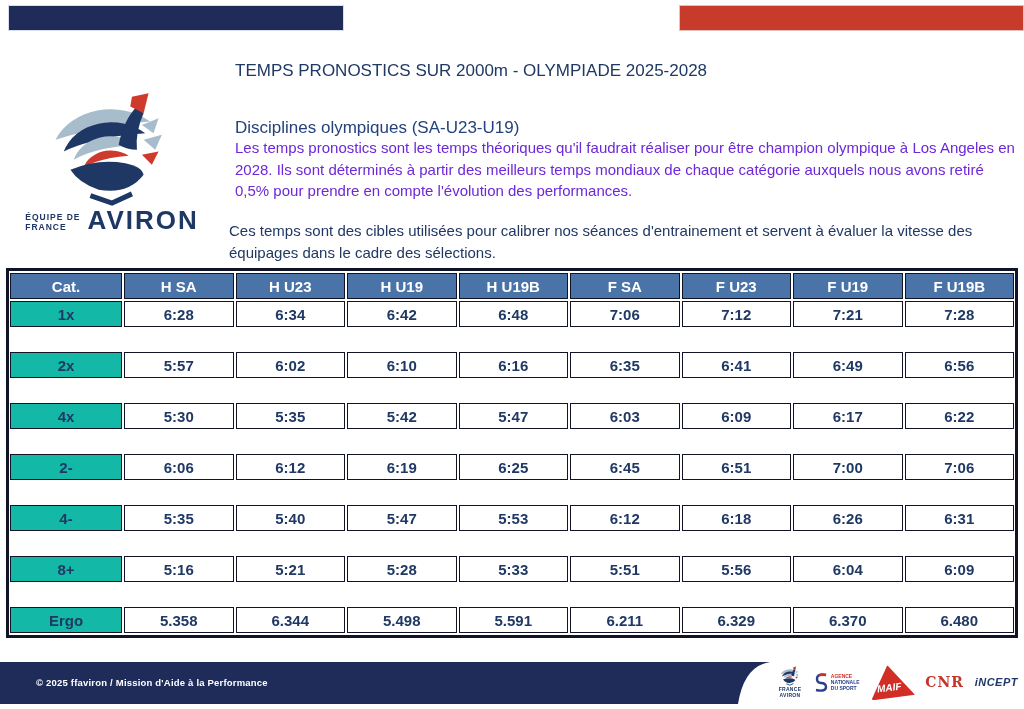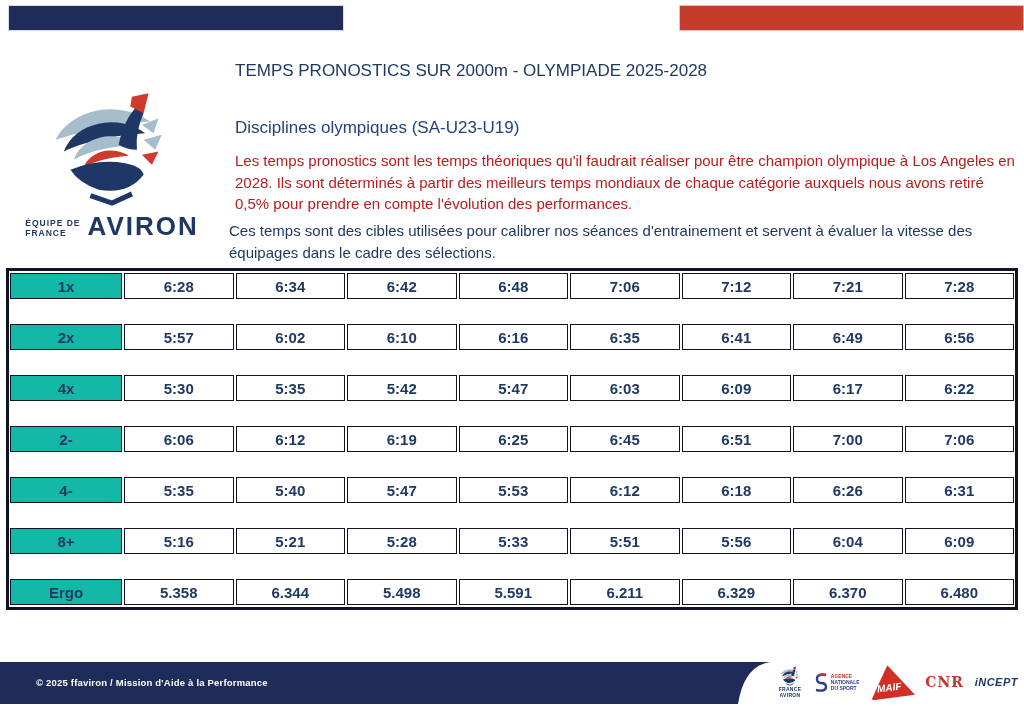--- a/index.html
+++ b/index.html
@@ -7,28 +7,28 @@
     width:1024px;height:709px;position:relative;overflow:hidden;
     background:#ffffff;font-family:"Liberation Sans", sans-serif;
   }
   
   .bar-left{position:absolute;left:8px;top:5px;width:336px;height:26px;background:#1F2C5A;border:1px solid #d9dcea;box-sizing:border-box;}
   .bar-right{position:absolute;left:679px;top:5px;width:345px;height:26px;background:#C73B2B;border:1px solid #e7c0ba;box-sizing:border-box;}
 
   
   .logo{position:absolute;left:14px;top:90px;width:196px;text-align:center;}
   .logo svg{display:block;margin:0 auto;}
-  .logo-text-row{display:flex;align-items:flex-end;justify-content:center;gap:7px;margin-top:6px;}
+  .logo-text-row{display:flex;align-items:flex-end;justify-content:center;gap:7px;margin-top:0;}
   .org-small{font-size:8.5px;font-weight:bold;color:#1E3765;letter-spacing:1px;line-height:10px;text-align:left;}
   .org-name{font-size:26px;font-weight:bold;color:#1E3765;letter-spacing:2px;line-height:24px;}
 
   
   .page-title{position:absolute;left:235px;top:61px;font-size:17px;font-weight:normal;color:#1F3864;}
   .page-subtitle{position:absolute;left:235px;top:86px;font-size:17px;color:#24427C;margin-top:32px;}
-  .intro-1{position:absolute;left:235px;top:150px;width:782px;font-size:15px;line-height:21.5px;color:#b91c1c;}
+  .intro-1{position:absolute;left:235px;top:137px;width:782px;font-size:15px;line-height:21.5px;color:#6d28d9;}
   .intro-2{position:absolute;left:229px;top:220px;width:782px;font-size:15px;line-height:21.5px;color:#1F3864;}
 
   
   .ptable{position:absolute;left:6px;top:268px;width:1012px;border:3px solid #101426;background:#fff;box-sizing:border-box;padding:0 1px;}
   .trow{display:grid;grid-template-columns:112px repeat(8,1fr);column-gap:2px;height:26px;margin:2px 0;}
   .tc{border:1.6px solid #101426;box-sizing:border-box;display:flex;align-items:center;justify-content:center;
       font-weight:bold;font-size:15px;color:#1F3864;background:#fff;}
   .thead .tc{background:#4A74A8;color:#ffffff;}
   .tc.cat{background:#14b8a6;}
   .tspacer{height:21px;}
@@ -81,20 +81,31 @@
     <div class="org-name">AVIRON</div>
   </div>
 </div>
 
 <div class="page-title">TEMPS PRONOSTICS SUR 2000m - OLYMPIADE 2025-2028</div>
 <div class="page-subtitle">Disciplines olympiques (SA-U23-U19)</div>
 <div class="intro-1">Les temps pronostics sont les temps théoriques qu'il faudrait réaliser pour être champion olympique à Los Angeles en 2028. Ils sont déterminés à partir des meilleurs temps mondiaux de chaque catégorie auxquels nous avons retiré 0,5% pour prendre en compte l'évolution des performances.</div>
 <div class="intro-2">Ces temps sont des cibles utilisées pour calibrer nos séances d'entrainement et servent à évaluer la vitesse des équipages dans le cadre des sélections.</div>
 
 <div class="ptable">
+  <div class="trow thead">
+    <div class="tc">Cat.</div>
+    <div class="tc">H SA</div>
+    <div class="tc">H U23</div>
+    <div class="tc">H U19</div>
+    <div class="tc">H U19B</div>
+    <div class="tc">F SA</div>
+    <div class="tc">F U23</div>
+    <div class="tc">F U19</div>
+    <div class="tc">F U19B</div>
+  </div>
 
   <div class="trow">
     <div class="tc cat">1x</div>
     <div class="tc">6:28</div>
     <div class="tc">6:34</div>
     <div class="tc">6:42</div>
     <div class="tc">6:48</div>
     <div class="tc">7:06</div>
     <div class="tc">7:12</div>
     <div class="tc">7:21</div>

